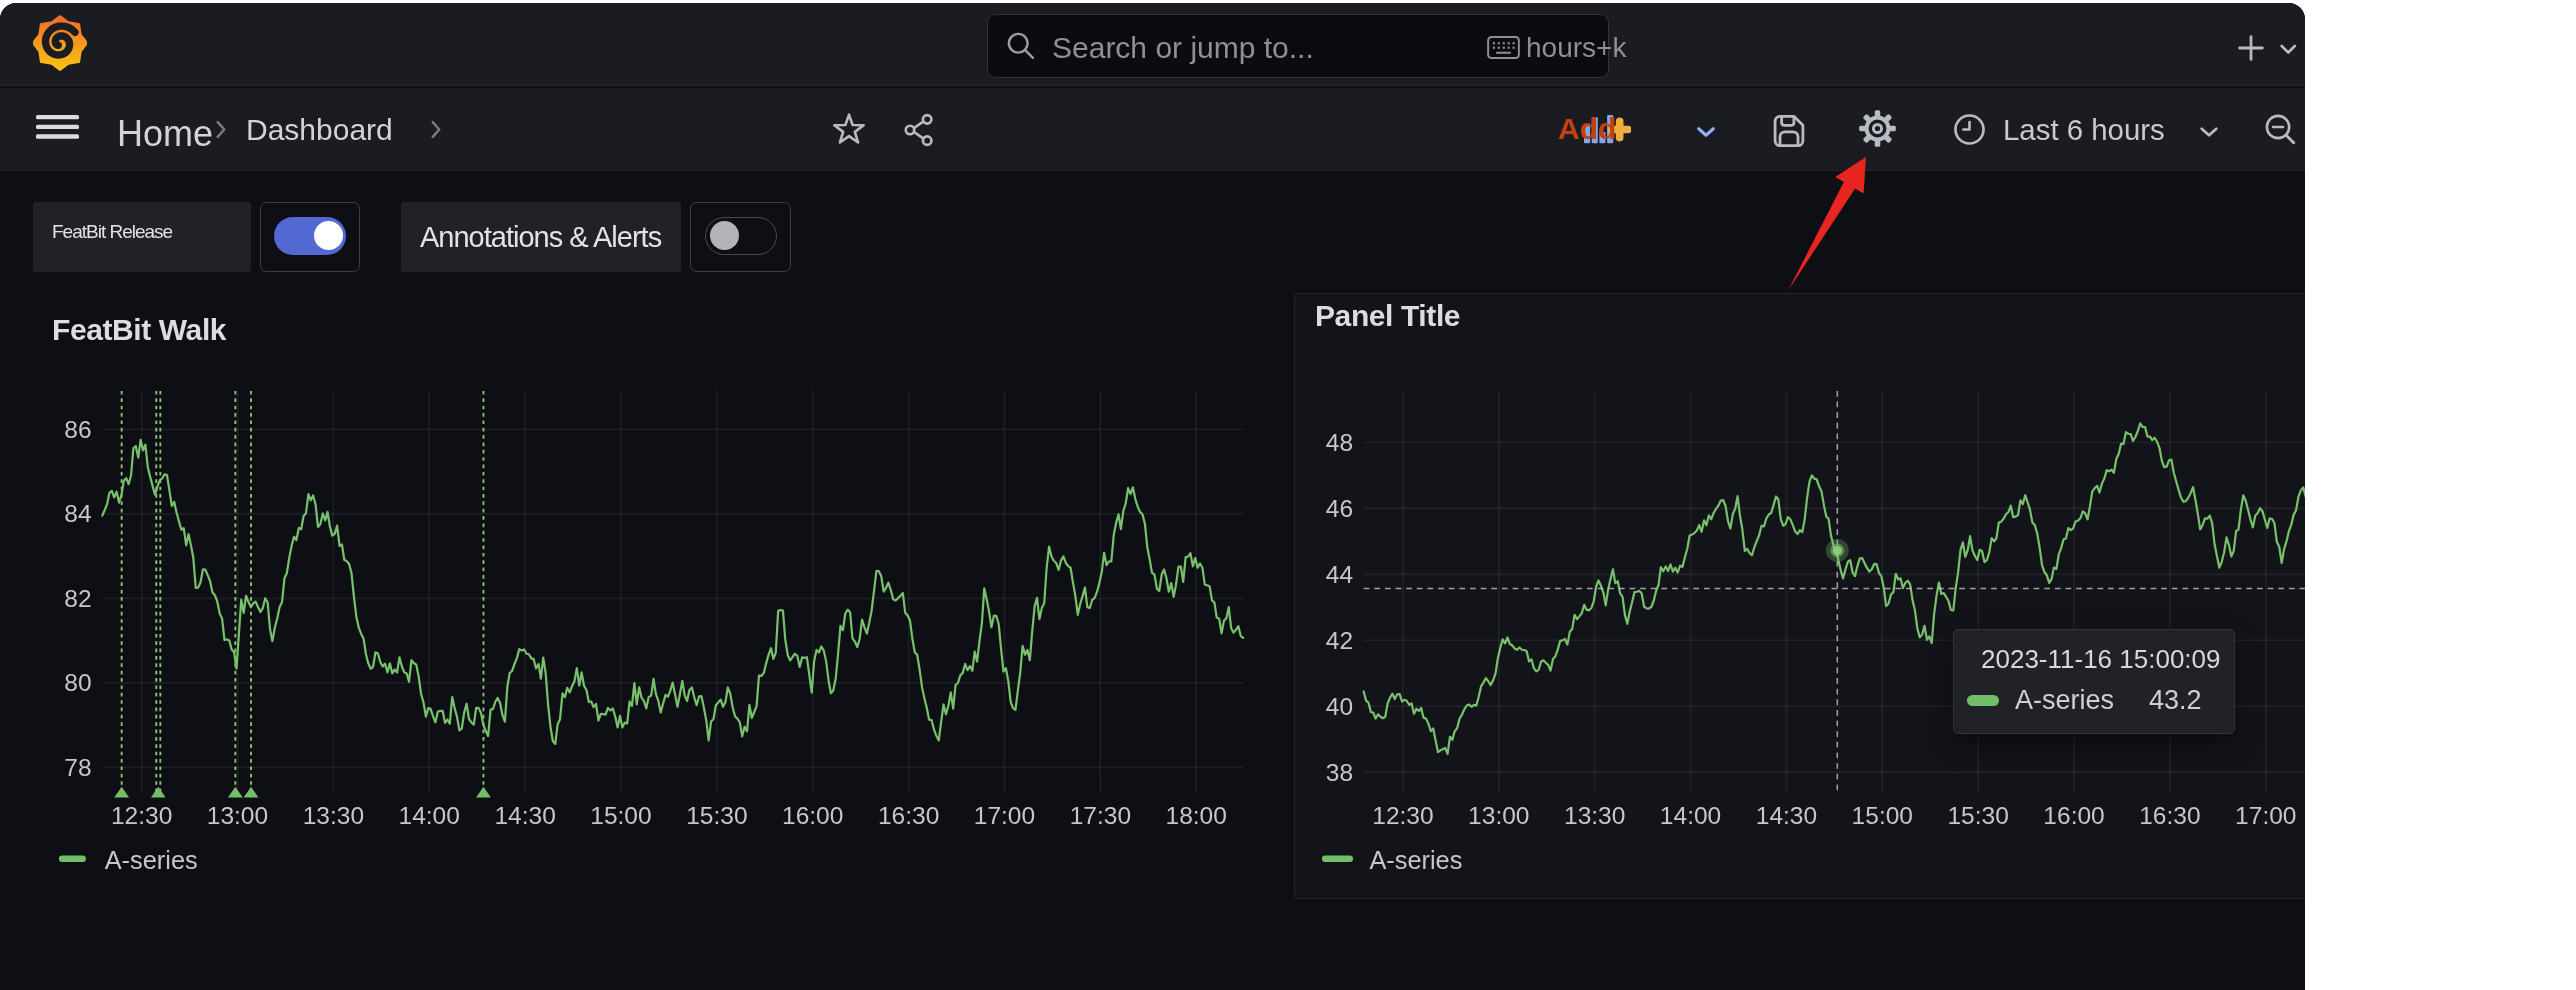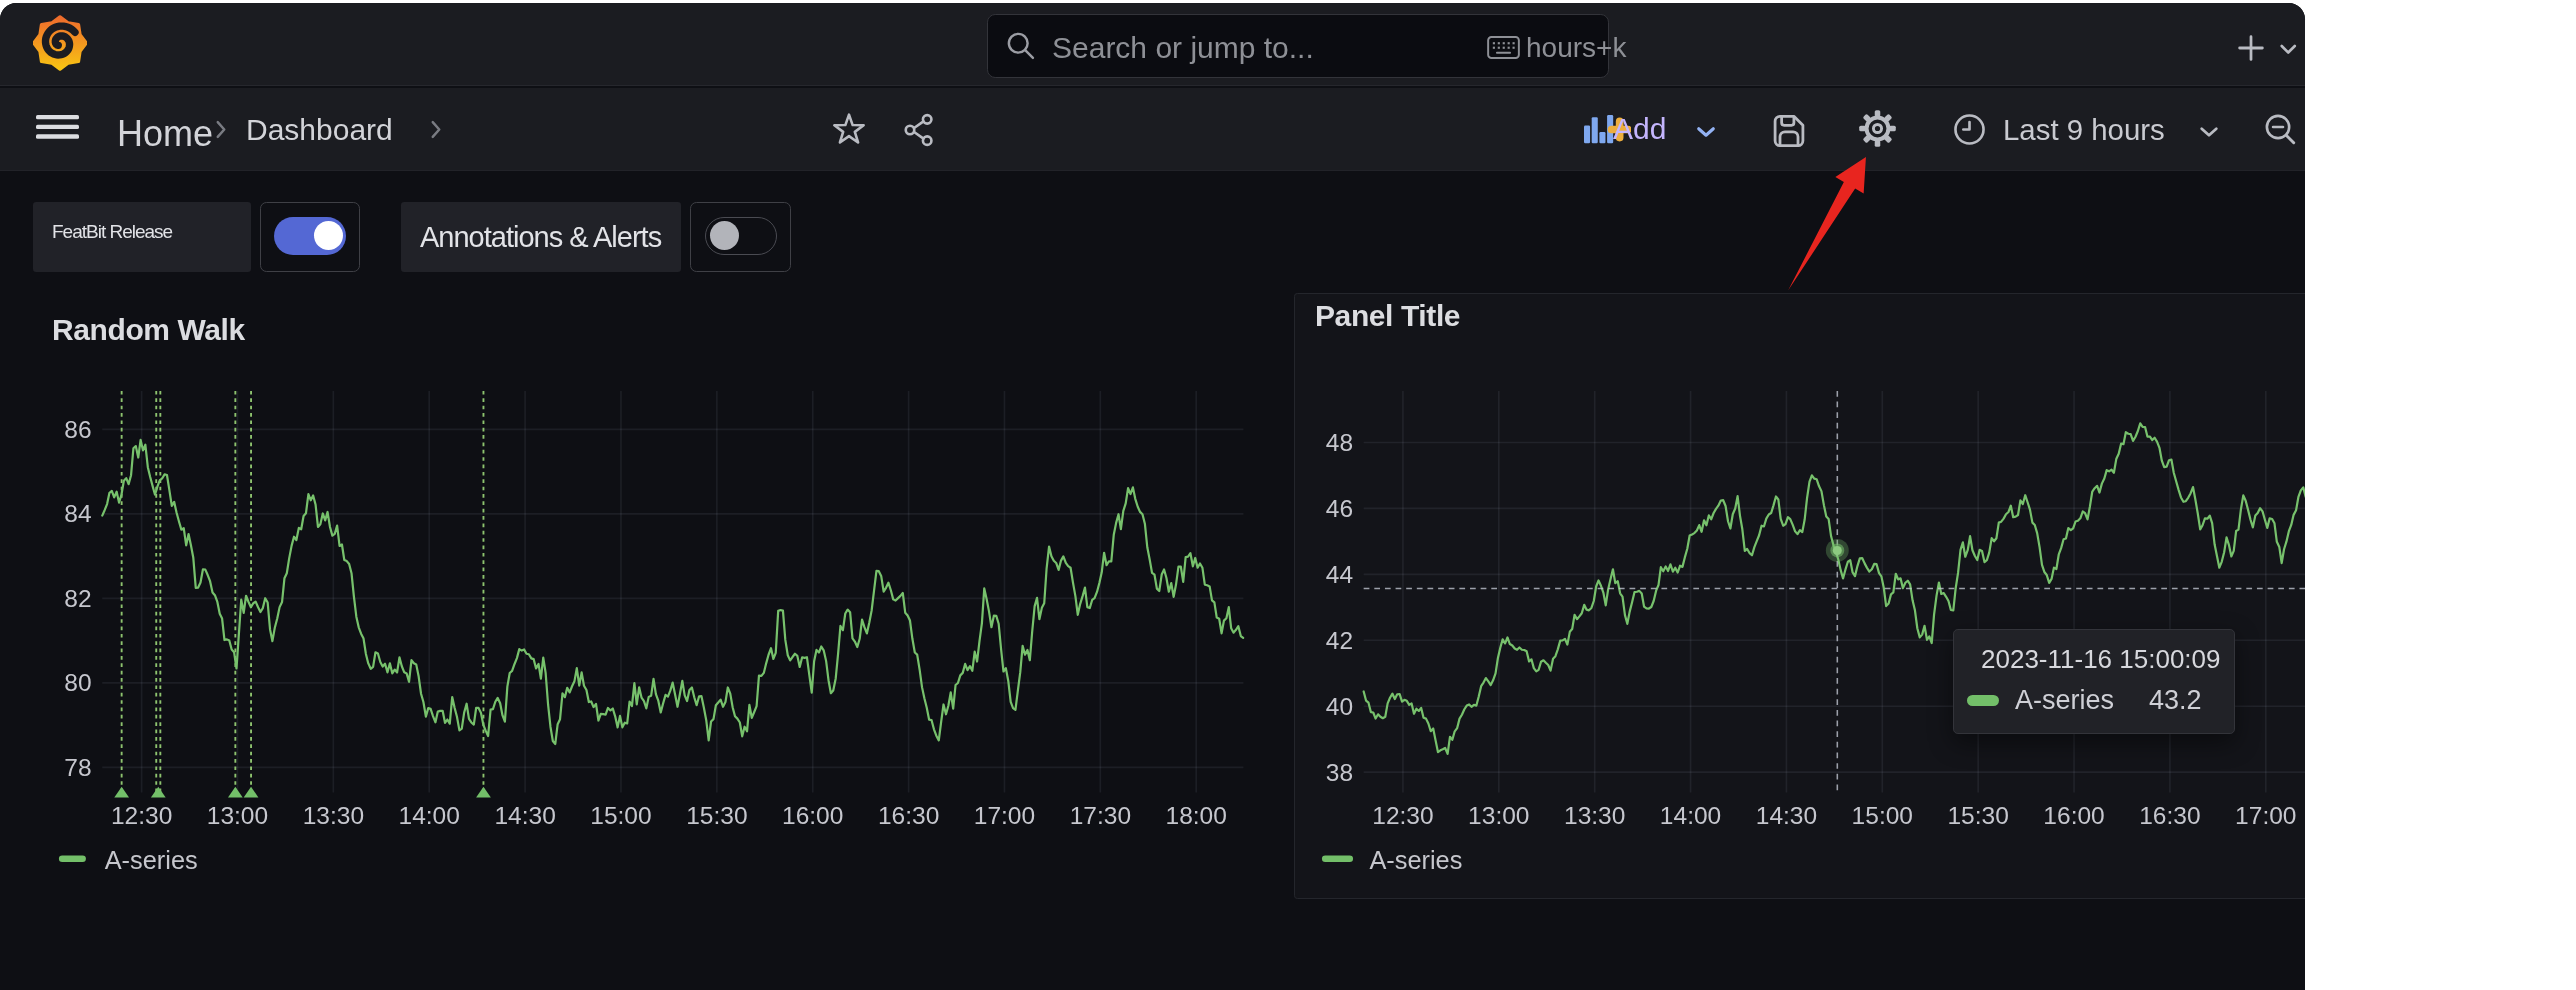--- a/index.html
+++ b/index.html
@@ -107,21 +107,21 @@
 <line x1="16" y1="19.5" x2="27.5" y2="11.5" stroke="#b9bbc2" stroke-width="3.2" stroke-linecap="round" stroke-linejoin="round" fill="none"></line>
 <line x1="16" y1="24.5" x2="27.5" y2="32.5" stroke="#b9bbc2" stroke-width="3.2" stroke-linecap="round" stroke-linejoin="round" fill="none"></line>
     </svg>
     <svg style="position:absolute;left:1584px;top:110px" width="47" height="33" viewBox="0 0 58 40" fill="none">
       <rect x="0" y="15" width="7.5" height="22" rx="1.5" fill="#7fa8ef"></rect>
       <rect x="9.5" y="5" width="7.5" height="32" rx="1.5" fill="#7fa8ef"></rect>
       <rect x="19" y="23" width="7.5" height="14" rx="1.5" fill="#7fa8ef"></rect>
       <rect x="28.5" y="2" width="7.5" height="35" rx="1.5" fill="#7fa8ef"></rect>
       <path d="M44 10 v20 M34 20 h20" stroke="#edae3e" stroke-width="9.5" stroke-linecap="round"></path>
     </svg>
-    <div class="txt" style="left:1613px;top:109px;font-size:30px;font-weight:400;color:#c4b5fd">Add</div>
+    <div class="txt" style="left:1558px;top:109px;font-size:30px;font-weight:700;color:#c2410c">Add</div>
     <svg style="position:absolute;left:1693px;top:116px" width="26" height="26" viewBox="0 0 32 32" fill="none">
       <path d="M7 12 L16 20 L25 12" stroke="#93b2f3" stroke-width="3.8" stroke-linecap="round" stroke-linejoin="round" fill="none"></path>
     </svg>
     <svg style="position:absolute;left:1771px;top:109px" width="36" height="38" viewBox="0 0 44 46" fill="none">
 <path d="M5 11 a6 6 0 0 1 6-6 H28 L39 16 V35 a6 6 0 0 1-6 6 H11 a6 6 0 0 1-6-6 Z" stroke="#b9bbc2" stroke-width="3.4" stroke-linecap="round" stroke-linejoin="round" fill="none"></path>
 <path d="M13 5.5 V13 a3 3 0 0 0 3 3 H25 a3 3 0 0 0 3-3 V6.5" stroke="#b9bbc2" stroke-width="3.4" stroke-linecap="round" stroke-linejoin="round" fill="none"></path>
 <path d="M11 41 V30 a6 6 0 0 1 6-6 H27 a6 6 0 0 1 6 6 V41" stroke="#b9bbc2" stroke-width="3.4" stroke-linecap="round" stroke-linejoin="round" fill="none"></path>
     </svg>
     <svg style="position:absolute;left:1858px;top:106px" width="39" height="39" viewBox="0 0 48 48" fill="none">
 <g transform="translate(24 24)">
@@ -134,21 +134,21 @@
         <rect x="-3.4" y="-22.5" width="6.8" height="8" rx="2" fill="#b9bbc2" transform="rotate(270)"></rect>
         <rect x="-3.4" y="-22.5" width="6.8" height="8" rx="2" fill="#b9bbc2" transform="rotate(315)"></rect>
 <circle r="13.5" stroke="#b9bbc2" stroke-width="5" stroke-linecap="round" stroke-linejoin="round" fill="none"></circle>
 <circle r="5" stroke="#b9bbc2" stroke-width="3.6" stroke-linecap="round" stroke-linejoin="round" fill="none"></circle>
       </g>
     </svg>
     <svg style="position:absolute;left:1953px;top:110px" width="33" height="33" viewBox="0 0 40 40" fill="none">
 <circle cx="20" cy="20" r="17" stroke="#b9bbc2" stroke-width="3.2" stroke-linecap="round" stroke-linejoin="round" fill="none"></circle>
 <path d="M20 11 V20 H12.5" stroke="#b9bbc2" stroke-width="3.2" stroke-linecap="round" stroke-linejoin="round" fill="none"></path>
     </svg>
-    <div class="txt" style="left:2003px;top:110px;font-size:29.4px;color:#c9cad0">Last 9 hours</div>
+    <div class="txt" style="left:2003px;top:110px;font-size:29.4px;color:#c9cad0">Last 6 hours</div>
     <svg style="position:absolute;left:2196px;top:116px" width="26" height="26" viewBox="0 0 32 32" fill="none">
       <path d="M7 12 L16 20 L25 12" stroke="#b9bbc2" stroke-width="3.4" stroke-linecap="round" stroke-linejoin="round" fill="none"></path>
     </svg>
     <svg style="position:absolute;left:2264px;top:110px" width="33" height="33" viewBox="0 0 40 40" fill="none">
 <circle cx="17" cy="17" r="13.5" stroke="#b9bbc2" stroke-width="3.2" stroke-linecap="round" stroke-linejoin="round" fill="none"></circle>
 <line x1="11" y1="17" x2="23" y2="17" stroke="#b9bbc2" stroke-width="3.2" stroke-linecap="round" stroke-linejoin="round" fill="none"></line>
 <line x1="27.5" y1="27.5" x2="36" y2="36" stroke="#b9bbc2" stroke-width="3.6" stroke-linecap="round" stroke-linejoin="round" fill="none"></line>
     </svg>
     <svg style="position:absolute;left:2353px;top:109px" width="36" height="36" viewBox="0 0 44 44" fill="none">
 <path d="M34.6 8.5 V18.6 H24.5" stroke="#b9bbc2" stroke-width="3.2" stroke-linecap="round" stroke-linejoin="round" fill="none"></path>
@@ -167,21 +167,21 @@
     <div class="txt" style="left:52px;top:218px;font-size:19px;font-weight:400;letter-spacing:-1px;color:#e2e3e7">FeatBit Release</div>
     <div class="abs" style="left:260px;top:199px;width:100px;height:70px;border:1.6px solid #3f4046;border-radius:6.5px"></div>
     <div class="abs" style="left:274px;top:214px;width:72px;height:38px;background:#5468d4;border-radius:19px"></div>
     <div class="abs" style="left:314px;top:218px;width:29.4px;height:29.4px;background:#ffffff;border-radius:50%"></div>
     <div class="abs" style="left:401px;top:199px;width:280px;height:70px;background:#212228;border-radius:3.3px"></div>
     <div class="txt" style="left:420px;top:218px;font-size:29px;font-weight:400;letter-spacing:-1px;color:#e2e3e7">Annotations &amp; Alerts</div>
     <div class="abs" style="left:690px;top:199px;width:101px;height:70px;border:1.6px solid #3f4046;border-radius:6.5px"></div>
     <div class="abs" style="left:705px;top:214px;width:72px;height:38px;border:1.6px solid #4a4b52;border-radius:19px"></div>
     <div class="abs" style="left:710px;top:218px;width:29.4px;height:29.4px;background:#b2b4ba;border-radius:50%"></div>
     <div class="abs" style="left:1294px;top:290px;width:1250px;height:606px;background:#131419;border:1.6px solid #24262c;border-radius:3.3px"></div>
-    <div class="txt" style="left:52px;top:310px;font-size:30px;font-weight:600;letter-spacing:-0.4px;color:#dcdde1">Random Walk</div>
+    <div class="txt" style="left:52px;top:310px;font-size:30px;font-weight:600;letter-spacing:-0.4px;color:#dcdde1">FeatBit Walk</div>
     <div class="txt" style="left:1315px;top:296px;font-size:30px;font-weight:600;letter-spacing:-0.4px;color:#dcdde1">Panel Title</div>
     <div class="abs" style="left:2494px;top:291px;width:48px;height:64px;background:#25262c;border-radius:2.5px 2.5px 2.5px 8.2px"></div>
     <svg style="position:absolute;left:2511px;top:306px" width="14.7" height="31" viewBox="0 0 18 38" fill="none">
       <circle cx="9" cy="7" r="3.6" fill="#c9cbd1"></circle>
       <circle cx="9" cy="19" r="3.6" fill="#c9cbd1"></circle>
       <circle cx="9" cy="31" r="3.6" fill="#c9cbd1"></circle>
     </svg>
     <svg style="position:absolute;left:0;top:0;pointer-events:none" width="2576" height="991" viewBox="0 0 3149 1211">
       <line x1="125.0" y1="521.0" x2="1520.0" y2="521.0" stroke="rgba(205,215,240,0.08)" stroke-width="2"></line>
       <line x1="125.0" y1="624.3" x2="1520.0" y2="624.3" stroke="rgba(205,215,240,0.08)" stroke-width="2"></line>

